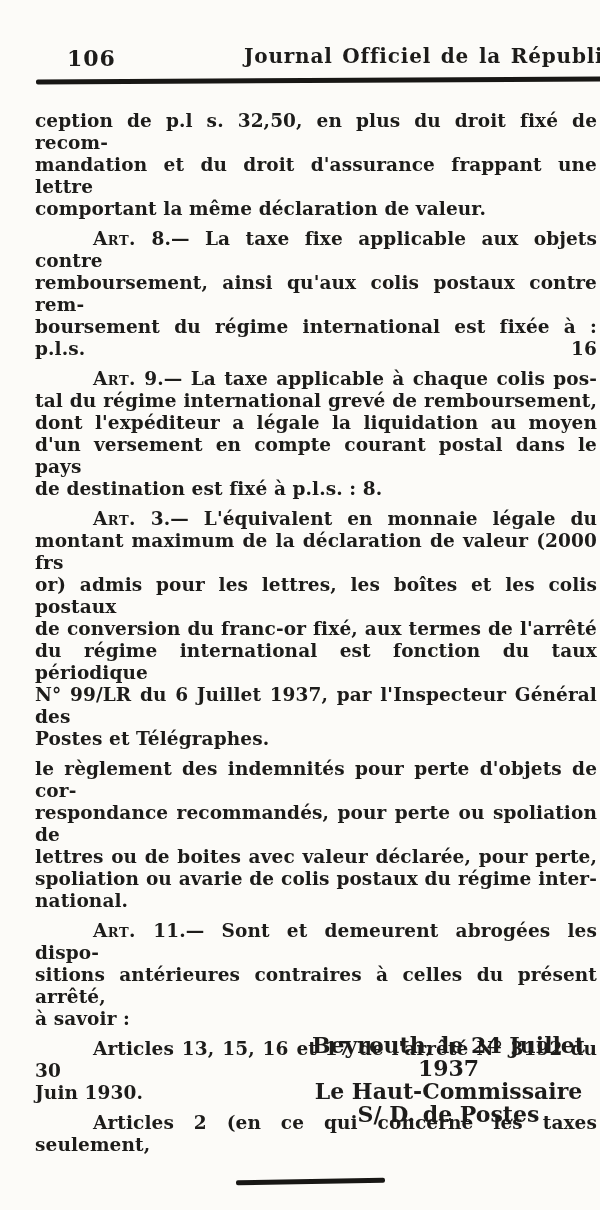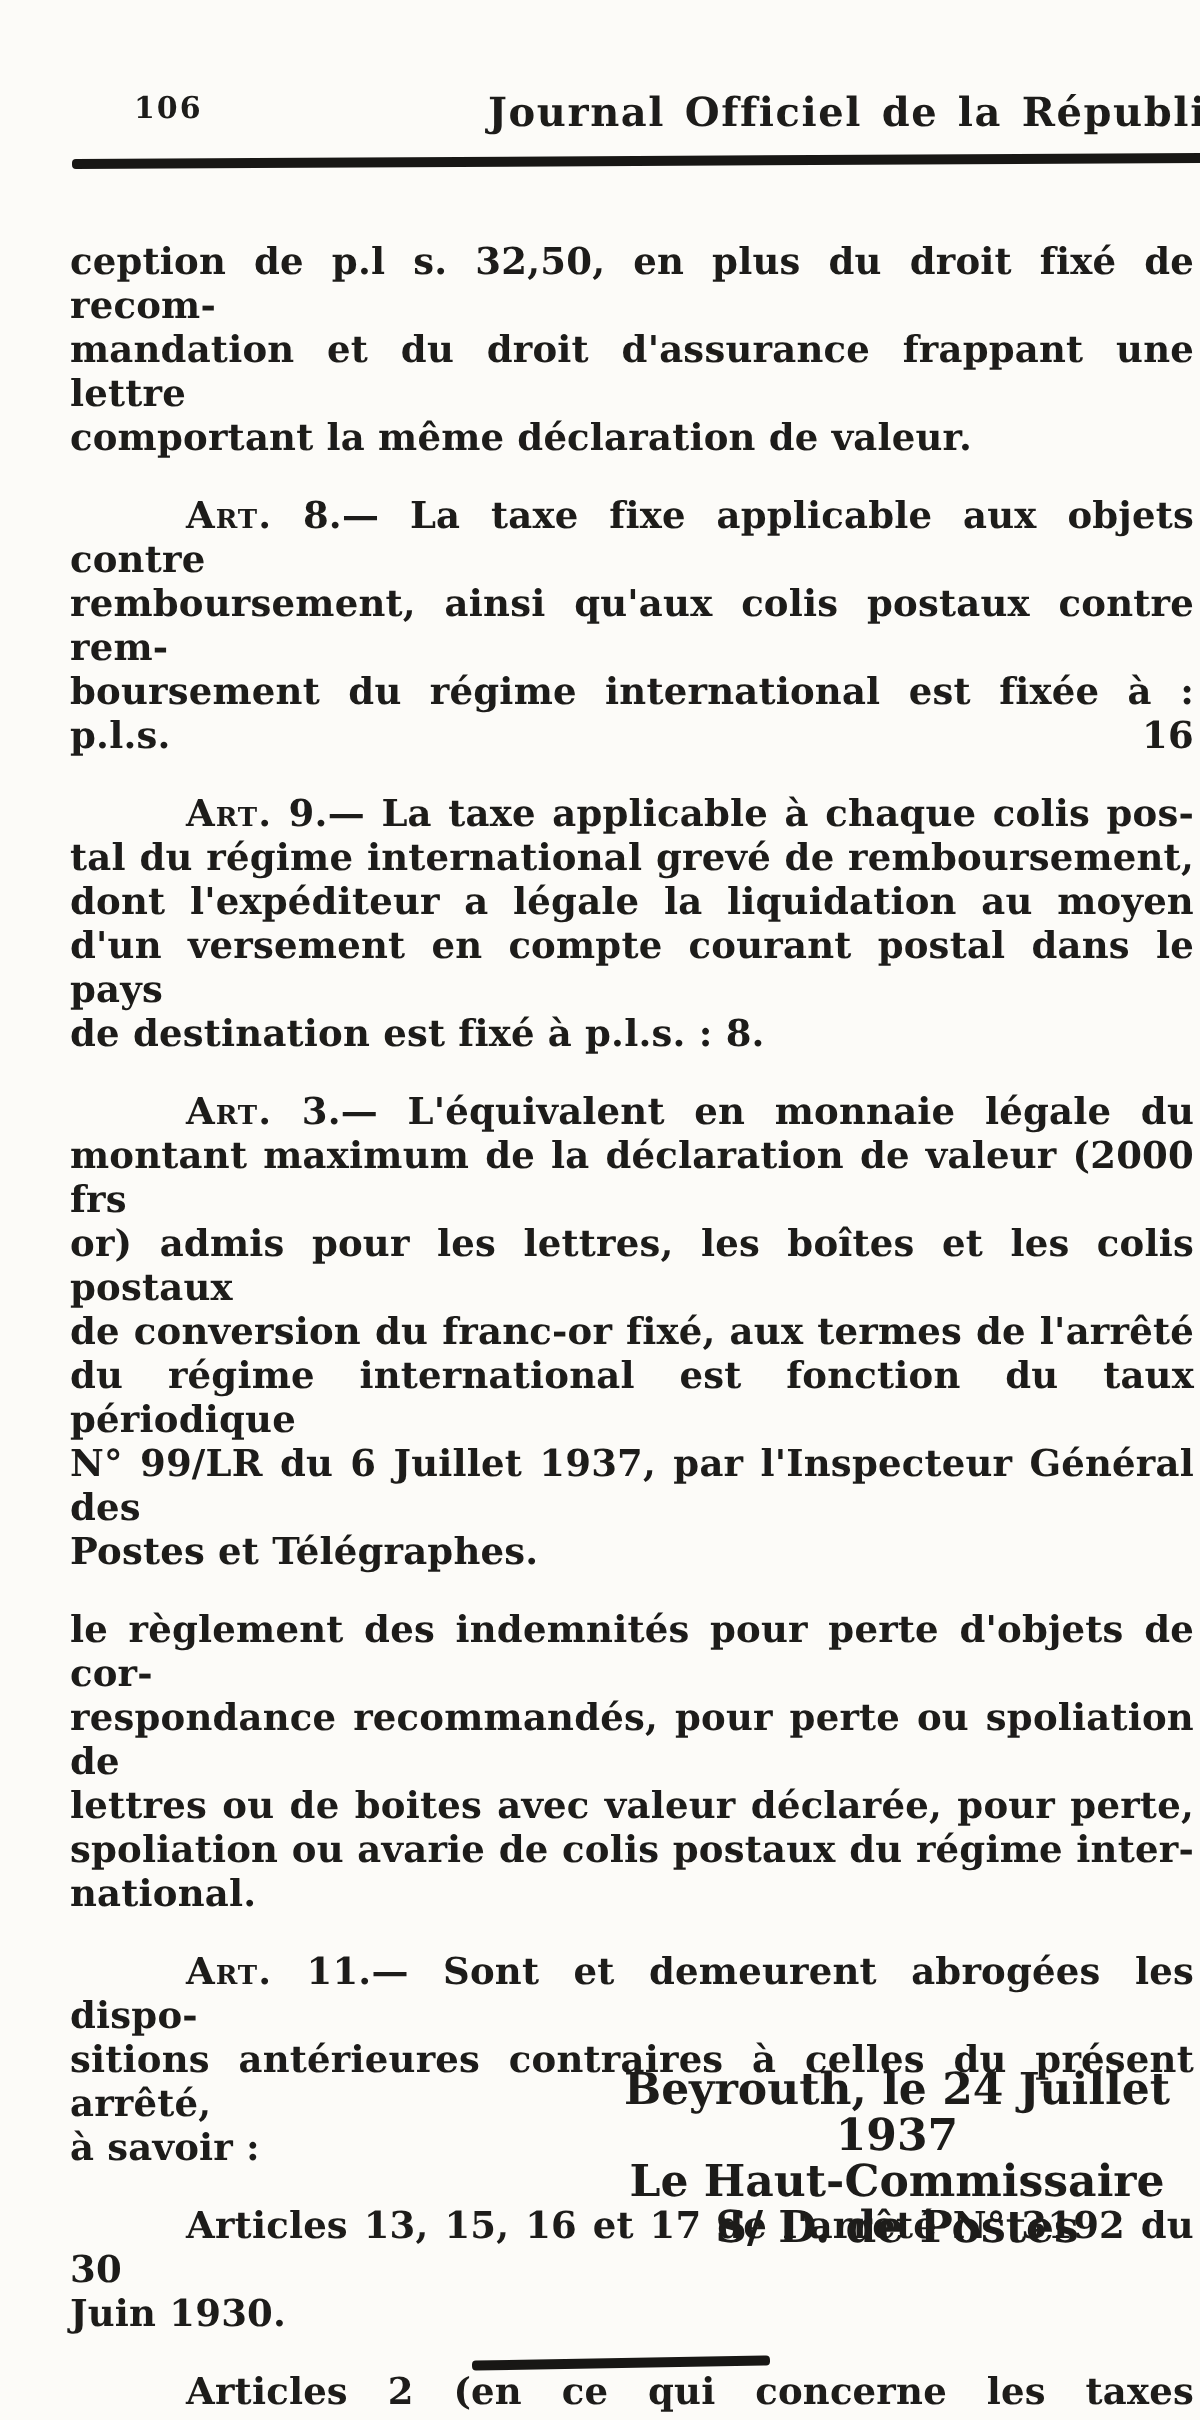--- a/index.html
+++ b/index.html
@@ -13,39 +13,39 @@
     width:600px;height:1210px;
     background:var(--paper);
     overflow:hidden;
     font-family:"DejaVu Serif","Liberation Serif",serif;
     font-weight:700;
     color:var(--ink);
     margin:0 auto;
   }
   .pagenum{
     position:absolute;left:67px;top:45px;
-    font-size:15px;letter-spacing:1px;
+    font-size:22px;letter-spacing:1px;
   }
   .title{
     position:absolute;left:244px;top:44px;
     font-size:20px;letter-spacing:.8px;word-spacing:2px;
     white-space:nowrap;
   }
   .rule{
     position:absolute;left:36px;top:78px;width:570px;height:5px;
     background:var(--rule);
     transform:rotate(-0.3deg);
     border-radius:2px;
   }
   .content{
     position:absolute;left:35px;top:104px;width:562px;
     font-size:18.5px;line-height:22px;
     letter-spacing:.1px;
   }
-  .para{margin:17px 0 8px 0;}
+  .para{margin:6px 0 8px 0;}
   .ln{
     text-align:justify;
     text-align-last:justify;
   }
   .ln.last{text-align-last:left;}
   .ln.ind{text-indent:58px;}
   .sc{font-variant:small-caps;letter-spacing:.5px;}
   .closing{
     position:absolute;left:302px;top:1034px;width:293px;
     font-size:22px;line-height:23px;

